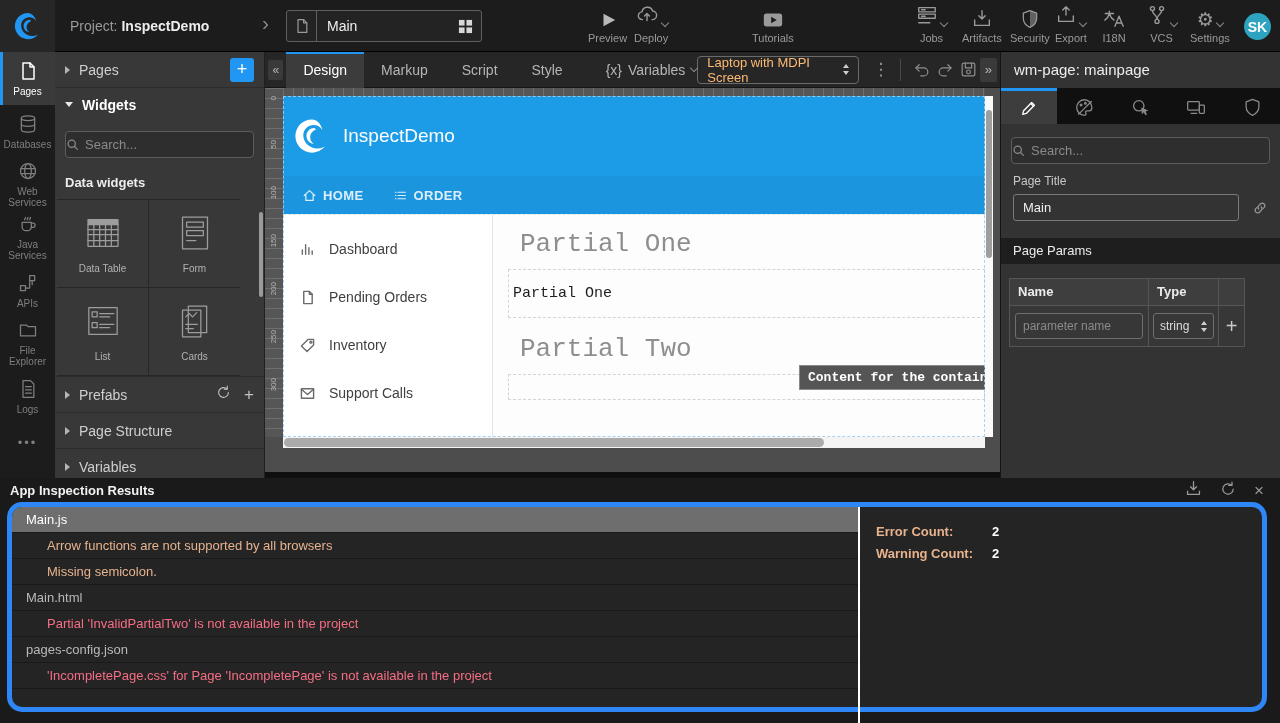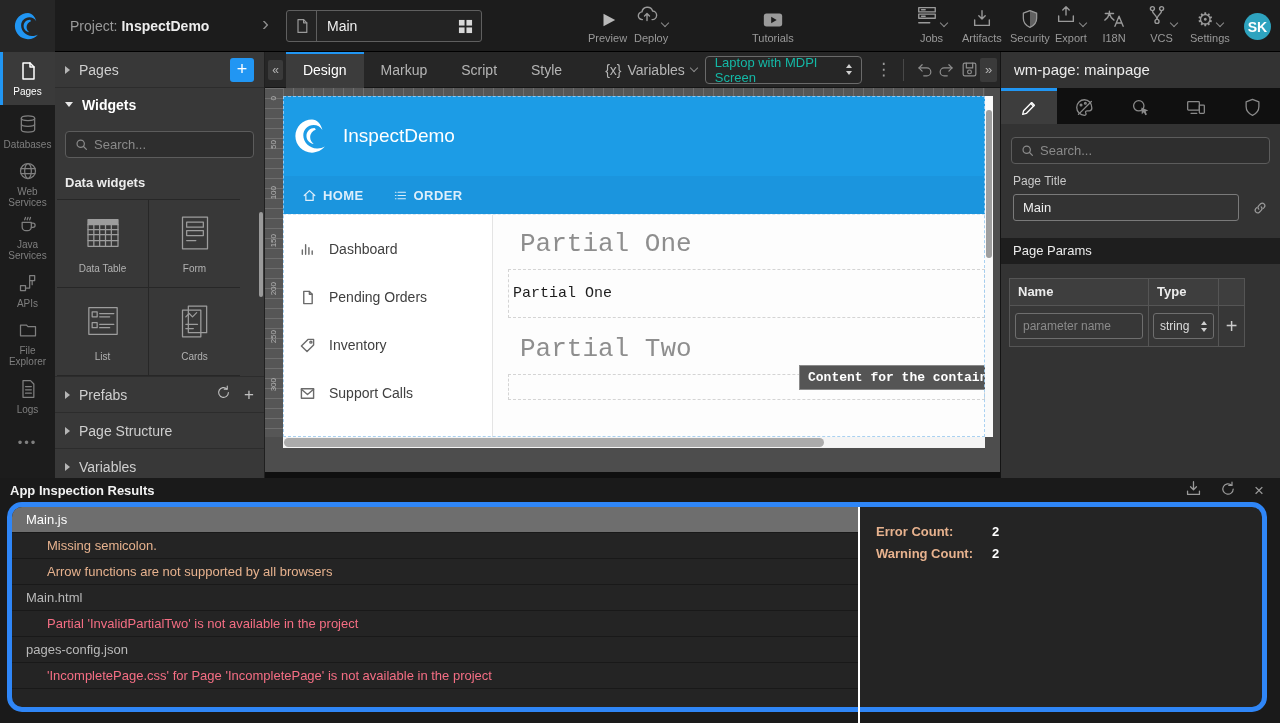--- a/index.html
+++ b/index.html
@@ -29,39 +29,39 @@
   .rail-item.active { background:#3a3a3a; border-left-color:#2196f3; color:#fff; }
   .rail-more { height:40px; color:#7f7f7f; text-align:center; font-size:13px; letter-spacing:2px; padding-top:12px; }
 
   
   .left-panel { position:absolute; left:55px; top:52px; width:210px; height:426px; background:#383838; border-right:1px solid #202020; }
   .lp-row { height:36px; display:flex; align-items:center; padding:0 10px; border-bottom:1px solid #2c2c2c; color:#cfcfcf; font-size:14px; gap:9px; }
   .lp-row.widgets { color:#fff; font-weight:bold; height:33px; border-bottom:none; }
   .lp-add { margin-left:auto; width:24px; height:24px; background:#2196f3; border-radius:3px; color:#fff; font-size:18px; line-height:22px; text-align:center; }
   .tri-r { width:0; height:0; border-left:5px solid #b5b5b5; border-top:4px solid transparent; border-bottom:4px solid transparent; }
   .tri-dn { width:0; height:0; border-top:5px solid #e8e8e8; border-left:4px solid transparent; border-right:4px solid transparent; }
-  .search-box { margin:10px 10px 12px; height:27px; border:1px solid #5c5c5c; border-radius:4px; background:#2e2e2e; display:flex; align-items:center; padding:0 9px; gap:6px; color:#8a8a8a; }
+  .search-box { margin:10px 10px 12px; height:27px; border:1px solid #5c5c5c; border-radius:4px; background:#2e2e2e; display:flex; align-items:center; padding:0 0; gap:6px; color:#8a8a8a; }
   .search-box input { background:none; border:none; outline:none; color:#c5c5c5; font-size:13px; width:130px; font-family:inherit; }
   .search-box input::placeholder { color:#8a8a8a; }
   .group-label { padding:5px 10px 9px; color:#ececec; font-size:13px; font-weight:bold; }
   .widget-grid { margin-left:2px; width:183px; display:grid; grid-template-columns:91px 91px; gap:1px; background:#272727; border-top:1px solid #272727; border-bottom:1px solid #272727; }
   .w-tile { height:87px; background:#383838; display:flex; flex-direction:column; align-items:center; justify-content:center; gap:8px; color:#b2b2b2; font-size:10px; }
   .w-tile .wic { color:#9d9d9d; }
   .lp-foot { height:36px; display:flex; align-items:center; gap:9px; padding:0 10px; border-top:1px solid #2c2c2c; color:#cfcfcf; font-size:14px; }
   .lp-foot-icons { margin-left:auto; display:flex; gap:13px; color:#c0c0c0; font-size:17px; align-items:center; }
   .lp-scroll { position:absolute; right:1px; top:160px; width:4px; height:85px; background:#9a9a9a; border-radius:2px; }
 
   
   .center { position:absolute; left:265px; top:52px; width:735px; height:426px; background:#262626; }
   .tabbar { height:36px; background:#262626; display:flex; align-items:center; border-bottom:1px solid #151515; }
   .collapse-btn { width:18px; height:20px; background:#3a3a3a; border-radius:2px; color:#b5b5b5; font-size:12px; display:flex; align-items:center; justify-content:center; margin:0 3px; }
   .tab { height:36px; line-height:36px; padding:0 17px; color:#b5b5b5; font-size:14px; }
   .tab.active { background:#3c3c3c; color:#fff; box-shadow:inset 0 2px 0 #2196f3; }
   .vars-btn { display:flex; align-items:center; gap:6px; color:#b5b5b5; font-size:14px; margin-left:26px; }
-  .device-sel { margin-left:8px; height:28px; border:1px solid #6a6a6a; border-radius:4px; display:flex; align-items:center; padding:0 9px; gap:12px; color:#14b8a6; font-size:13px; }
+  .device-sel { margin-left:0; height:28px; border:1px solid #6a6a6a; border-radius:4px; display:flex; align-items:center; padding:0 9px; gap:12px; color:#fdba74; font-size:13px; }
   .spin { display:flex; flex-direction:column; gap:3px; }
   .spin i { display:block; width:0; height:0; border-left:3.5px solid transparent; border-right:3.5px solid transparent; }
   .spin .up { border-bottom:4px solid #cfcfcf; }
   .spin .dn { border-top:4px solid #cfcfcf; }
   .kebab { margin-left:13px; color:#9a9a9a; font-size:17px; }
   .tb-div { width:1px; height:22px; background:#484848; margin:0 9px 0 11px; }
   .icon-btn { width:27px; height:26px; display:flex; align-items:center; justify-content:center; color:#8f8f8f; }
   .expand-btn { margin-left:auto; width:20px; height:24px; background:#3a3a3a; color:#b5b5b5; display:flex; align-items:center; justify-content:center; font-size:13px; border-radius:2px; margin-right:3px; }
 
   .canvas-area { position:absolute; left:0; top:36px; width:735px; height:390px; background:#4d4d4d; }
@@ -631,22 +631,22 @@
         </svg></span>
     <span><svg class="s" width="16" height="16" viewBox="0 0 20 20">
           <path d="M16.5 10a6.5 6.5 0 1 1-2-4.7"></path>
           <path d="M15 1.5v4h-4"></path>
         </svg></span>
     <span class="bp-close">×</span>
   </div>
   <div class="bp-frame">
     <div class="bp-list">
       <div class="bp-row selected">Main.js</div>
+      <div class="bp-row warning">Arrow functions are not supported by all browsers</div>
       <div class="bp-row warning">Missing semicolon.</div>
-      <div class="bp-row warning">Arrow functions are not supported by all browsers</div>
       <div class="bp-row">Main.html</div>
       <div class="bp-row error">Partial 'InvalidPartialTwo' is not available in the project</div>
       <div class="bp-row">pages-config.json</div>
       <div class="bp-row error">'IncompletePage.css' for Page 'IncompletePage' is not available in the project</div>
     </div>
     <div class="bp-summary">
       <div class="sum-row">
         <span class="sum-label">Error Count:</span>
         <span class="sum-val">2</span>
       </div>

